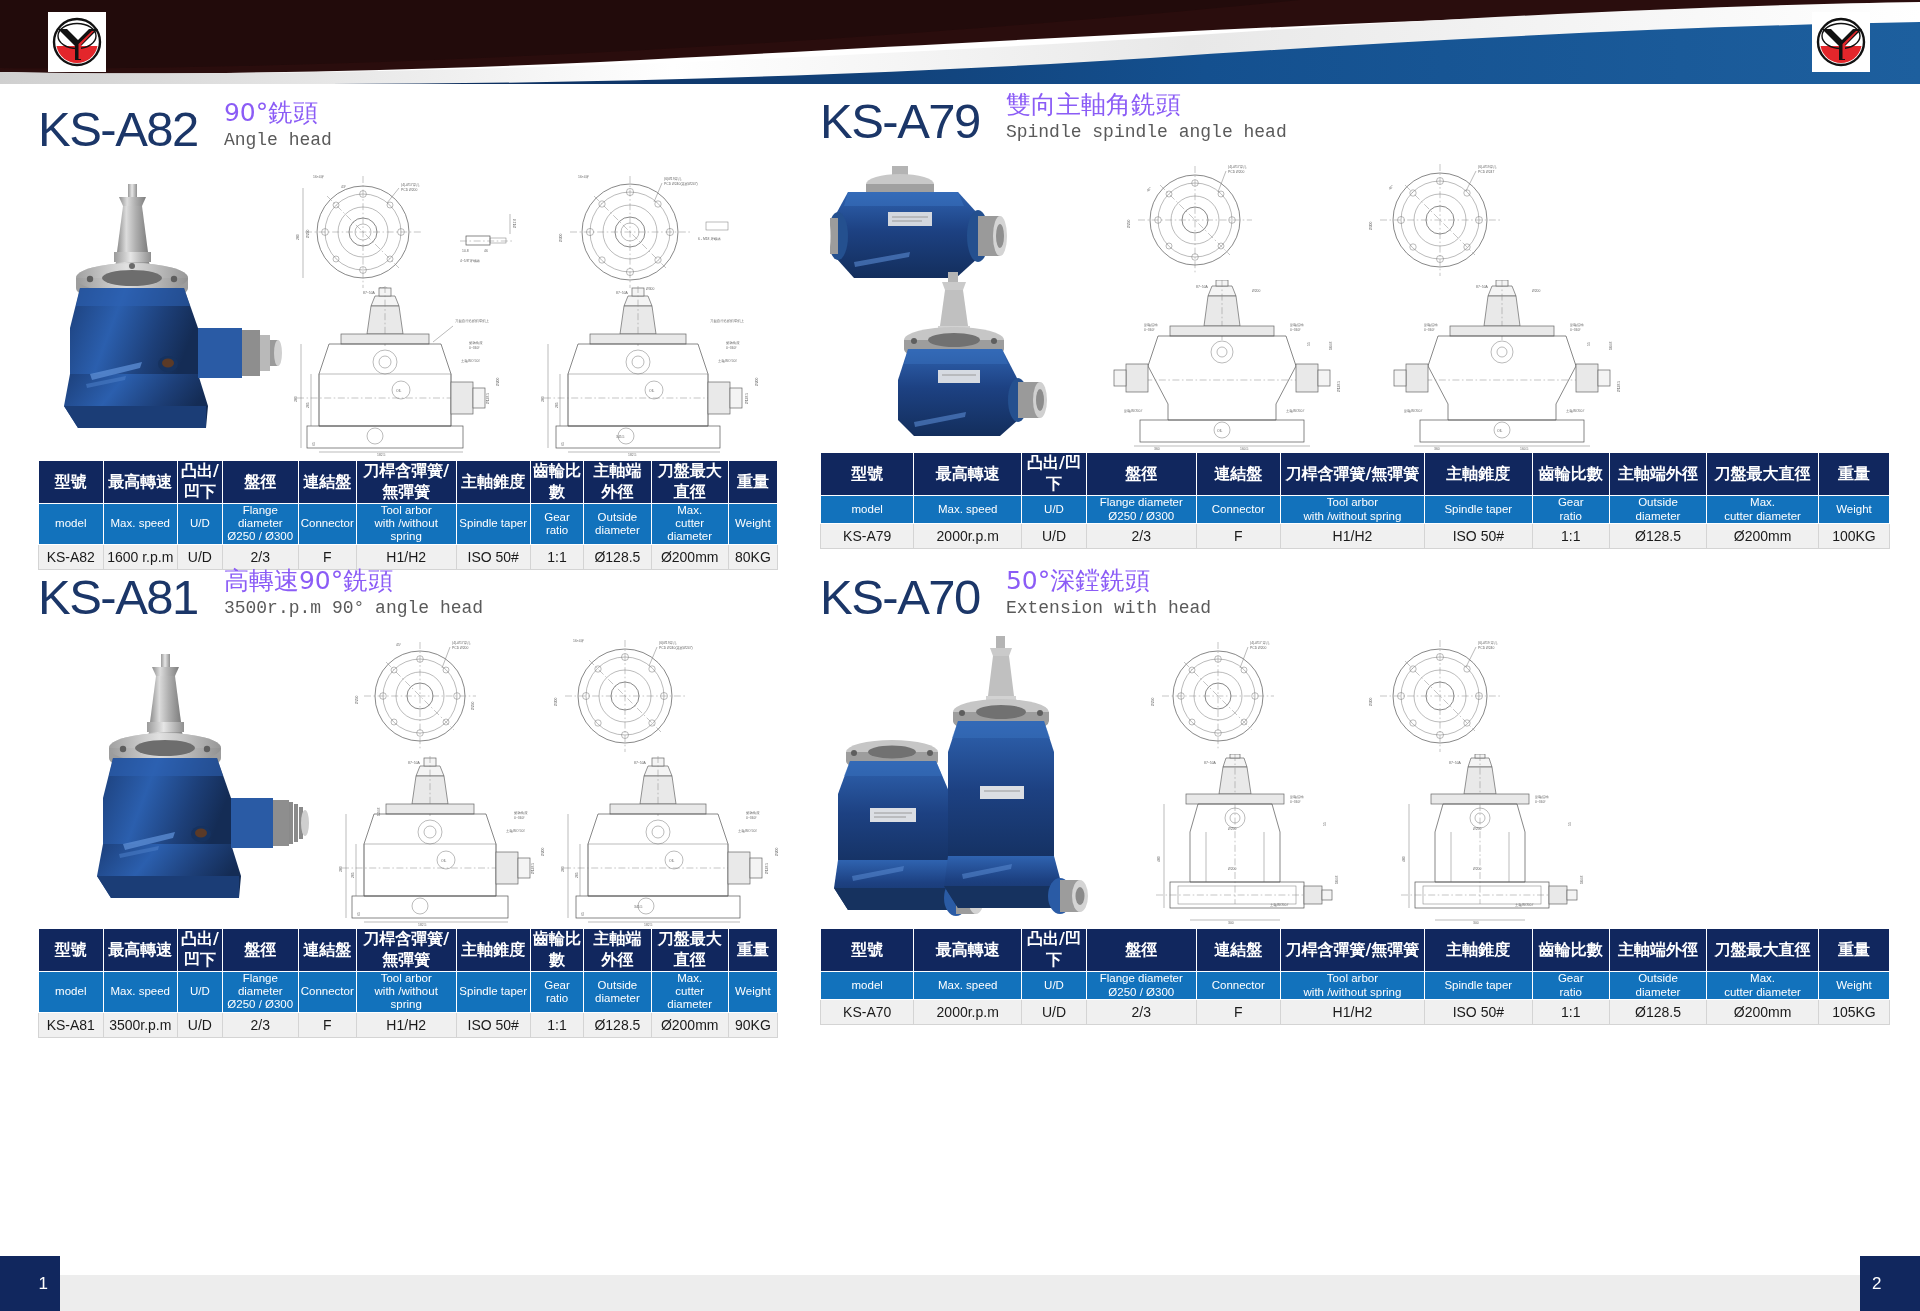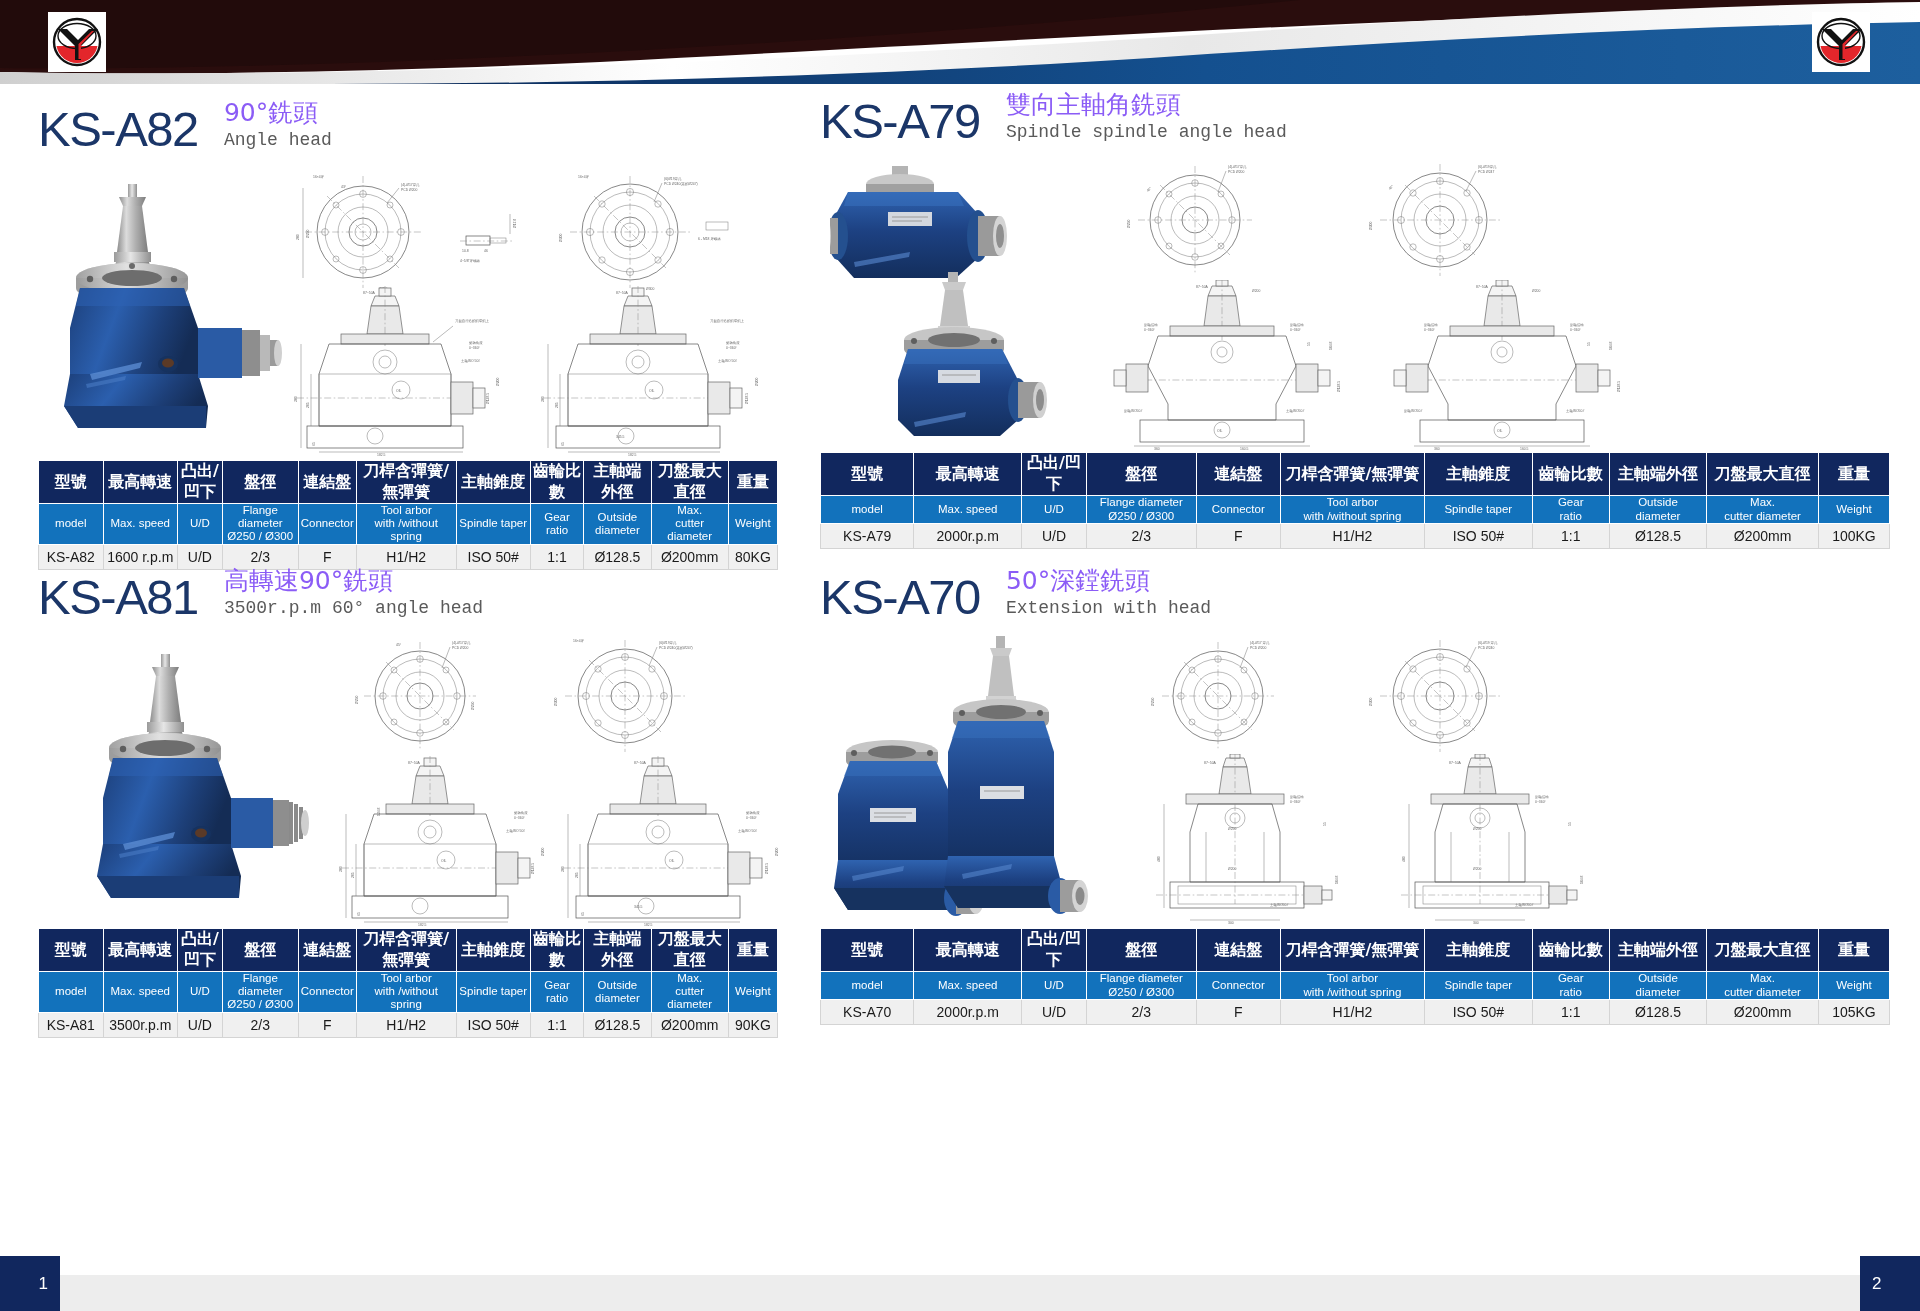--- a/index.html
+++ b/index.html
@@ -700,21 +700,21 @@
       </tr>
     </tbody>
       </table>
   </div>
 
   <div class="panel p3">
     <div class="title-row">
       <div class="model-code">KS-A81</div>
       <div class="title-texts">
         <div class="title-cn">高轉速90°銑頭</div>
-        <div class="title-en">3500r.p.m 60° angle head</div>
+        <div class="title-en">3500r.p.m 90° angle head</div>
       </div>
     </div>
 
     <div class="figure-area h2">
       <div class="photo" style="left:45px; top:20px;">
         <svg width="230" height="270" viewBox="0 0 230 270">
           <rect x="78" y="6" width="9" height="13" fill="url(#stl2)"></rect>
           <path d="M69 19 L96 19 L92 28 L73 28 Z" fill="url(#stl1)"></path>
           <path d="M73 28 L92 28 L98 74 L67 74 Z" fill="url(#stl1)"></path>
           <rect x="64" y="74" width="37" height="10" fill="url(#stl2)"></rect>

